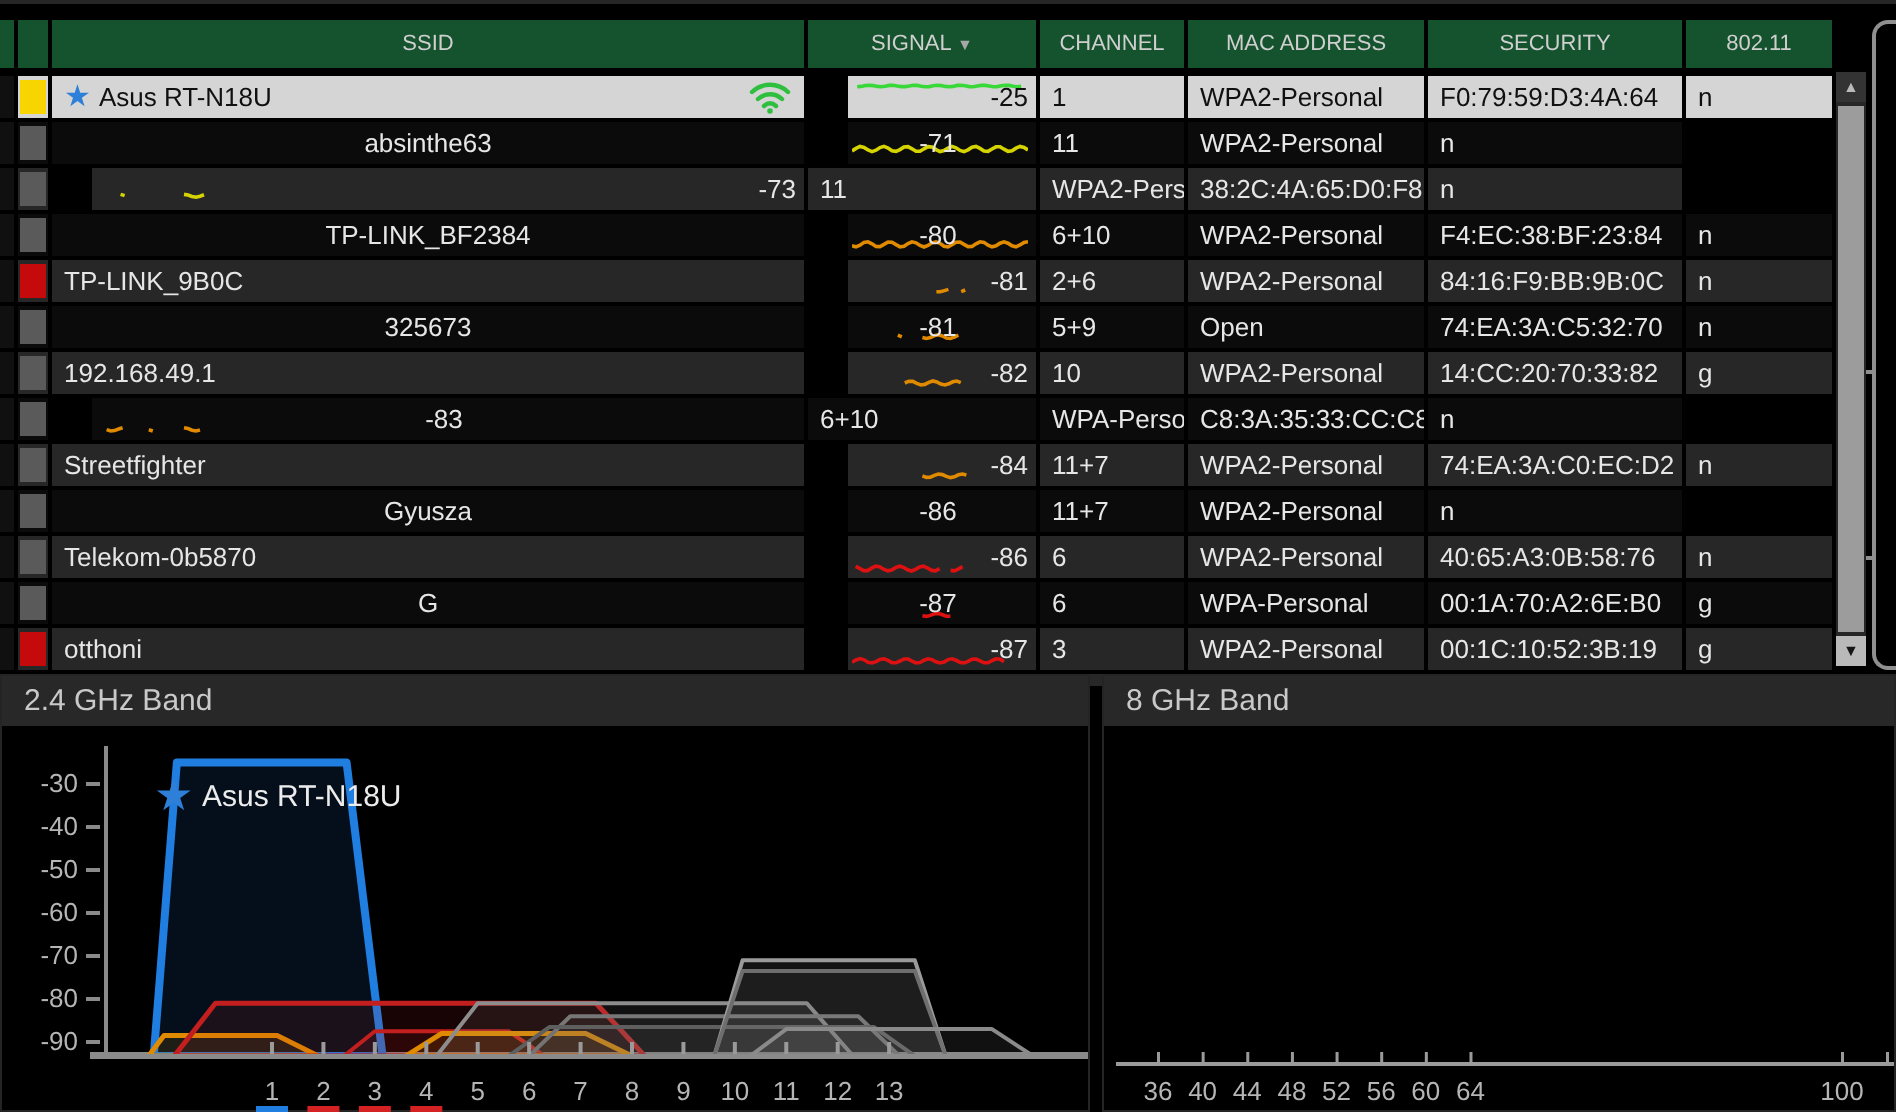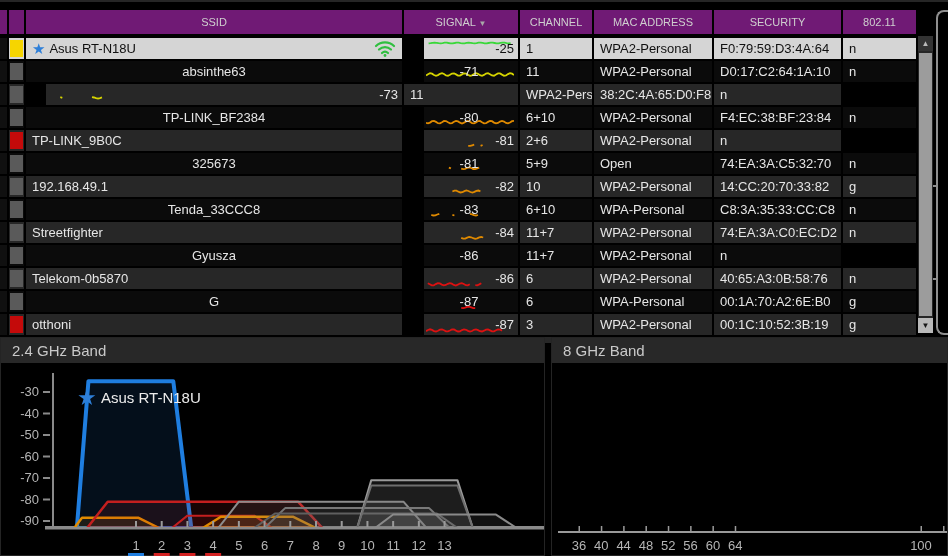--- a/index.html
+++ b/index.html
@@ -3,21 +3,21 @@
 <meta charset="utf-8">
 <style>
   html,body{margin:0;padding:0;background:#000;}
   .screen{position:relative;width:948px;height:556px;background:#000;overflow:hidden;
           font-family:"Liberation Sans","DejaVu Sans",sans-serif;-webkit-font-smoothing:antialiased;}
   .topline{position:absolute;left:0;top:0;width:948px;height:2px;background:#262626;}
 
   
   .nettable{position:absolute;left:0;top:10px;width:916px;}
   .tgrid{display:grid;grid-template-columns:7px 15px 376px 114px 72px 118px 127px 73px;column-gap:2px;}
-  .thead .cell{background:#701a75;color:#cfcfcf;font-size:11px;height:24px;line-height:24px;
+  .thead .cell{background:#14532d;color:#cfcfcf;font-size:11px;height:24px;line-height:24px;
                text-align:center;white-space:nowrap;overflow:hidden;}
   .rows-wrap{position:absolute;left:0;top:26px;width:916px;height:307px;overflow:hidden;}
   .trow{margin-top:2px;}
   .trow .cell{height:21px;line-height:21px;font-size:13px;color:#e6e6e6;white-space:nowrap;
               overflow:hidden;padding:0;}
   .trow.alt-a .cell{background:#272727;}
   .trow.alt-b .cell{background:#0b0b0b;justify-content:center;}
   .trow.selected .cell{background:#d5d5d5;color:#101010;}
   .cell.gutter{background:#101010 !important;}
   .swatchcell{display:flex;align-items:center;justify-content:center;}
@@ -114,21 +114,20 @@
 
       </div>
       <div class="cell signal">
         <svg class="spark" width="88" height="21" viewBox="0 0 88 21">
               <polyline points="0.0,14.5 2.0,13.2 4.0,12.2 6.0,12.7 8.0,14.0 10.0,14.8 12.0,14.1 14.0,12.8 16.0,12.2 18.0,13.0 20.0,14.4 22.0,14.7 24.0,13.8 26.0,12.5 28.0,12.3 30.0,13.4 32.0,14.6 34.0,14.6 36.0,13.4 38.0,12.3 40.0,12.5 42.0,13.8 44.0,14.8 46.0,14.3 48.0,13.0 50.0,12.2 52.0,12.9 54.0,14.2 56.0,14.8 58.0,13.9 60.0,12.6 62.0,12.2 64.0,13.2 66.0,14.5 68.0,14.7 70.0,13.5 72.0,12.4 74.0,12.4 76.0,13.6 78.0,14.7 80.0,14.4 82.0,13.1 84.0,12.2 86.0,12.7 88.0,14.0" fill="none" stroke="#d6d400" stroke-width="1.8"></polyline>
             </svg>
         <span class="sigval">-71</span>
       </div>
       <div class="cell pad">11</div>
       <div class="cell pad">WPA2-Personal</div>
-      <div class="cell pad">D0:17:C2:64:1A:10</div>
       <div class="cell pad">n</div>
     </div>
 
     <div class="tgrid trow alt-a">
       <div class="cell gutter"></div>
       <div class="cell swatchcell">
             <span class="swatch" style="background: rgb(90, 90, 90);"></span>
           </div>
       <div class="cell signal">
         <svg class="spark" width="88" height="21" viewBox="0 0 88 21">
@@ -177,20 +176,21 @@
       </div>
       <div class="cell signal">
         <svg class="spark" width="88" height="21" viewBox="0 0 88 21">
               <polyline points="42.2,15.9 44.2,15.9 46.2,15.3 48.2,14.7" fill="none" stroke="#e08a00" stroke-width="1.8"></polyline>
               <polyline points="54.6,15.8 56.6,15.0" fill="none" stroke="#e08a00" stroke-width="1.8"></polyline>
             </svg>
         <span class="sigval">-81</span>
       </div>
       <div class="cell pad">2+6</div>
       <div class="cell pad">WPA2-Personal</div>
+      <div class="cell pad">84:16:F9:BB:9B:0C</div>
       <div class="cell pad">n</div>
     </div>
 
     <div class="tgrid trow alt-b">
       <div class="cell gutter"></div>
       <div class="cell swatchcell">
             <span class="swatch" style="background: rgb(90, 90, 90);"></span>
           </div>
       <div class="cell ssid">
 
@@ -230,25 +230,20 @@
       <div class="cell pad">WPA2-Personal</div>
       <div class="cell pad">14:CC:20:70:33:82</div>
       <div class="cell pad">g</div>
     </div>
 
     <div class="tgrid trow alt-b">
       <div class="cell gutter"></div>
       <div class="cell swatchcell">
             <span class="swatch" style="background: rgb(90, 90, 90);"></span>
           </div>
-      <div class="cell ssid">
-
-        <span class="ssid-text">Tenda_33CCC8</span>
-
-      </div>
       <div class="cell signal">
         <svg class="spark" width="88" height="21" viewBox="0 0 88 21">
               <polyline points="5.3,15.8 7.3,16.5 9.3,16.3 11.3,15.5 13.3,14.9" fill="none" stroke="#e08a00" stroke-width="1.8"></polyline>
               <polyline points="26.4,15.9 28.4,16.5" fill="none" stroke="#e08a00" stroke-width="1.8"></polyline>
               <polyline points="44.0,14.9 46.0,15.3 48.0,16.1 50.0,16.5 52.0,16.0" fill="none" stroke="#e08a00" stroke-width="1.8"></polyline>
             </svg>
         <span class="sigval">-83</span>
       </div>
       <div class="cell pad">6+10</div>
       <div class="cell pad">WPA-Personal</div>

